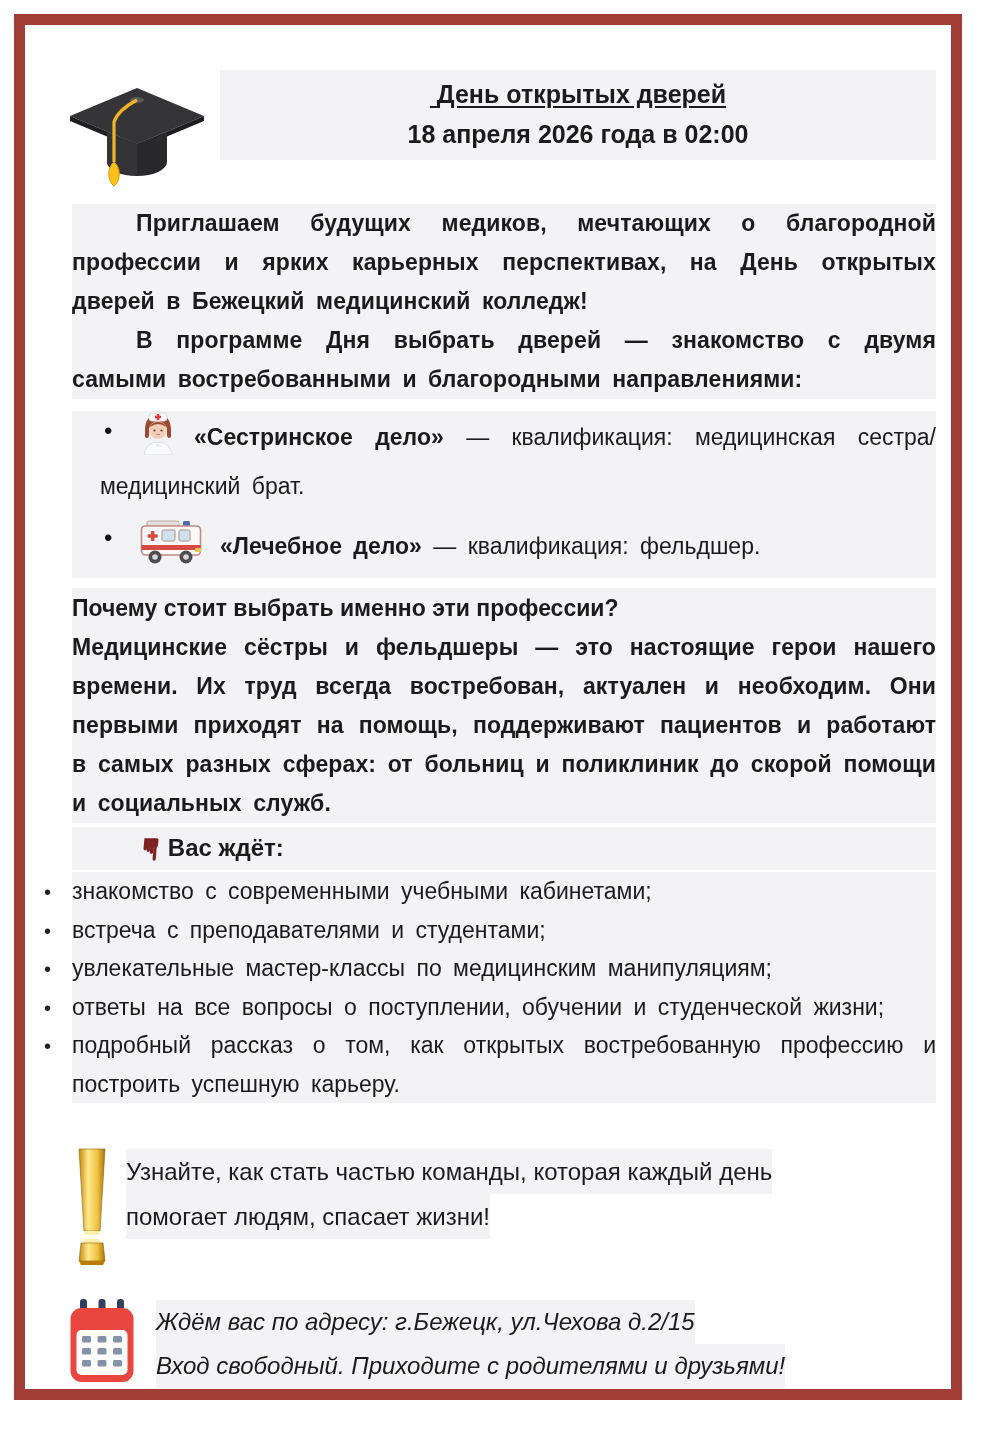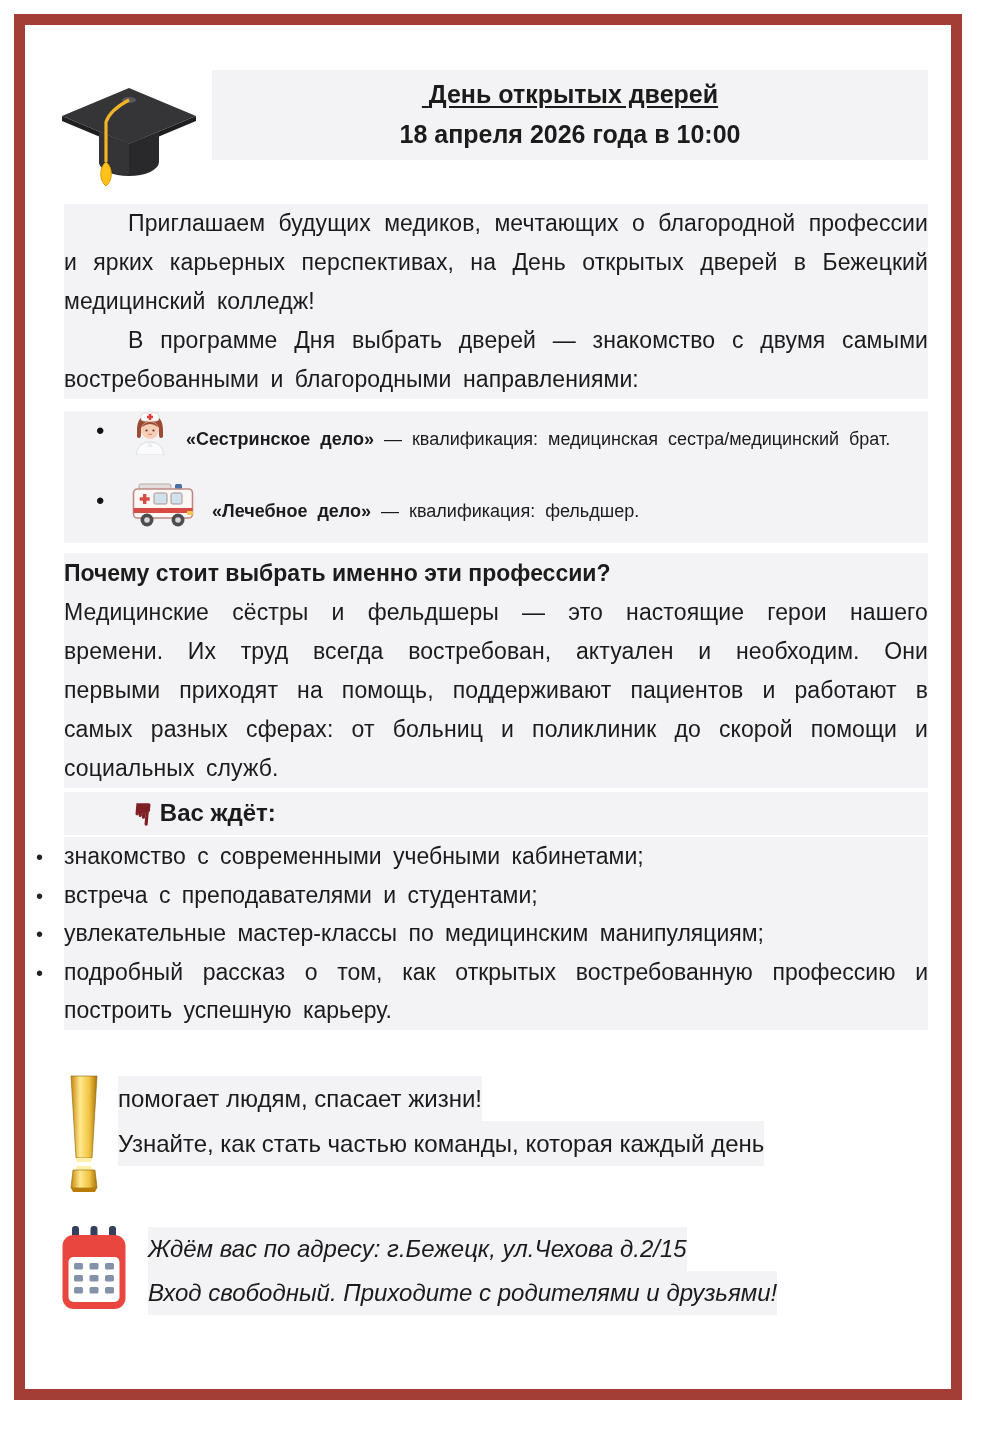--- a/index.html
+++ b/index.html
@@ -5,45 +5,45 @@
   html,body { margin:0; padding:0; }
   body {
     width:1000px; height:1430px; background:#ffffff;
     font-family:"Liberation Sans", sans-serif; color:#1b1b1b;
     position:relative; overflow:hidden;
   }
   .frame {
     position:absolute; left:14px; top:14px; width:948px; height:1386px;
     border:11px solid #a33e37; box-sizing:border-box; pointer-events:none;
   }
-  .content { position:absolute; left:64px; top:66px; width:864px; }
+  .content { position:absolute; left:72px; top:66px; width:864px; }
 
   .shade { background:#f3f3f6; }
 
   
   .header-row { display:flex; align-items:flex-start; margin-left:-10px; }
   .cap-wrap { flex:0 0 158px; margin-top:8px; }
   .title-block {
     flex:1; text-align:center; font-weight:bold; font-size:25px; line-height:40px;
     padding:4px 0 6px 0; margin-top:4px;
   }
   .title-underlined { text-decoration:underline; text-underline-offset:3px; white-space:pre-wrap; }
 
   
   .para {
     margin:0; font-size:23px; line-height:39px; text-align:justify;
-    word-spacing:5px; letter-spacing:0.1px;
+    word-spacing:5px; letter-spacing:0.1px;font-weight:bold;
   }
   .indent { text-indent:64px; }
   .mt8 { margin-top:8px; }
 
   
   .list-a { list-style:none; margin:12px 0 0 0; padding:0; }
   .list-a li {
-    position:relative; padding-left:28px; font-size:18px; line-height:39px;
+    position:relative; padding-left:28px; font-size:23px; line-height:39px;
     text-align:justify; word-spacing:5px;
   }
   .list-a li + li { margin-top:12px; }
   .list-a li::before {
     content:"•"; position:absolute; left:32px; top:0; font-size:24px; color:#111;
   }
   .item-icon { display:inline-block; margin-left:40px; margin-right:18px; vertical-align:middle; }
   .prog-name { font-weight:bold; }
 
   .why-heading { font-size:23px; font-weight:bold; margin:10px 0 0 0; line-height:40px; }
@@ -84,21 +84,21 @@
         <polygon points="8,42 75,70 142,42 142,47 75,75 8,47" fill="#1f1f21"></polygon>
         <path d="M45,58 L45,88 A30,14 0 0 0 105,88 L105,58 L75,70 Z" fill="#29292b"></path>
         <path d="M45,58 L45,88 A30,14 0 0 0 75,101 L75,70 Z" fill="#343436"></path>
         <ellipse cx="75" cy="26" rx="7" ry="3" fill="#5a5a5c"></ellipse>
         <path d="M75,26 Q56,36 52,48 L52,88" stroke="#f0b429" stroke-width="3.2" fill="none"></path>
         <path d="M52,88 c-7,5 -7,19 0,24 c7,-5 7,-19 0,-24" fill="#ffc21c" stroke="#d99a00" stroke-width="1"></path>
       </svg>
     </div>
     <div class="title-block shade">
       <div><span class="title-underlined"> День открытых дверей</span></div>
-      <div>18 апреля 2026 года в 10:00</div>
+      <div>18 апреля 2026 года в 02:00</div>
     </div>
   </div>
 
   <p class="para indent shade mt8">Приглашаем будущих медиков, мечтающих о благородной профессии и ярких карьерных перспективах, на День открытых дверей в Бежецкий медицинский колледж!</p>
   <p class="para indent shade">В программе Дня выбрать дверей — знакомство с двумя самыми востребованными и благородными направлениями:</p>
 
   <ul class="list-a shade">
     <li>
       <span class="item-icon">
         <svg width="36" height="44" viewBox="0 0 36 44">
@@ -140,20 +140,21 @@
   <h2 class="why-heading shade">Почему стоит выбрать именно эти профессии?</h2>
   <p class="para shade">Медицинские сёстры и фельдшеры — это настоящие герои нашего времени. Их труд всегда востребован, актуален и необходим. Они первыми приходят на помощь, поддерживают пациентов и работают в самых разных сферах: от больниц и поликлиник до скорой помощи и социальных служб.</p>
 
   <div class="awaits-row shade">
     <span class="hand-glyph">☛</span><span>Вас ждёт:</span>
   </div>
   <ul class="list-b shade">
     <li>знакомство с современными учебными кабинетами;</li>
     <li>встреча с преподавателями и студентами;</li>
     <li>увлекательные мастер-классы по медицинским манипуляциям;</li>
+    <li>ответы на все вопросы о поступлении, обучении и студенческой жизни;</li>
     <li>подробный рассказ о том, как открытых востребованную профессию и построить успешную карьеру.</li>
   </ul>
 
   <div class="note-row">
     <span>
       <svg width="40" height="122" viewBox="0 0 40 122">
         <defs>
           <linearGradient id="gold" x1="0" y1="0" x2="1" y2="0">
             <stop offset="0" stop-color="#c8860d"></stop>
             <stop offset="0.35" stop-color="#ffe98e"></stop>
@@ -162,22 +163,22 @@
           </linearGradient>
         </defs>
         <polygon points="7,2 33,2 28,84 12,84" fill="url(#gold)" stroke="#8a6508" stroke-width="0.6"></polygon>
         <polygon points="12,84 28,84 27,88 13,88" fill="#ffefad"></polygon>
         <polygon points="11,96 29,96 27,92 13,92" fill="#ffefad"></polygon>
         <polygon points="9,96 31,96 33,114 7,114" fill="url(#gold)" stroke="#8a6508" stroke-width="0.6"></polygon>
         <polygon points="7,114 33,114 31,118 9,118" fill="#b97c0a"></polygon>
       </svg>
     </span>
     <div class="txt">
+      <div class="fitline shade">Узнайте, как стать частью команды, которая каждый день</div>
       <div class="fitline shade">помогает людям, спасает жизни!</div>
-      <div class="fitline shade">Узнайте, как стать частью команды, которая каждый день</div>
     </div>
   </div>
 
   <div class="addr-row">
     <span>
       <svg width="68" height="86" viewBox="0 0 68 86">
         <rect x="12" y="0" width="7" height="17" rx="3" fill="#33415e"></rect>
         <rect x="30.5" y="0" width="7" height="17" rx="3" fill="#33415e"></rect>
         <rect x="49" y="0" width="7" height="17" rx="3" fill="#33415e"></rect>
         <rect x="2.5" y="9" width="63" height="74" rx="11" fill="#e8463e"></rect>

